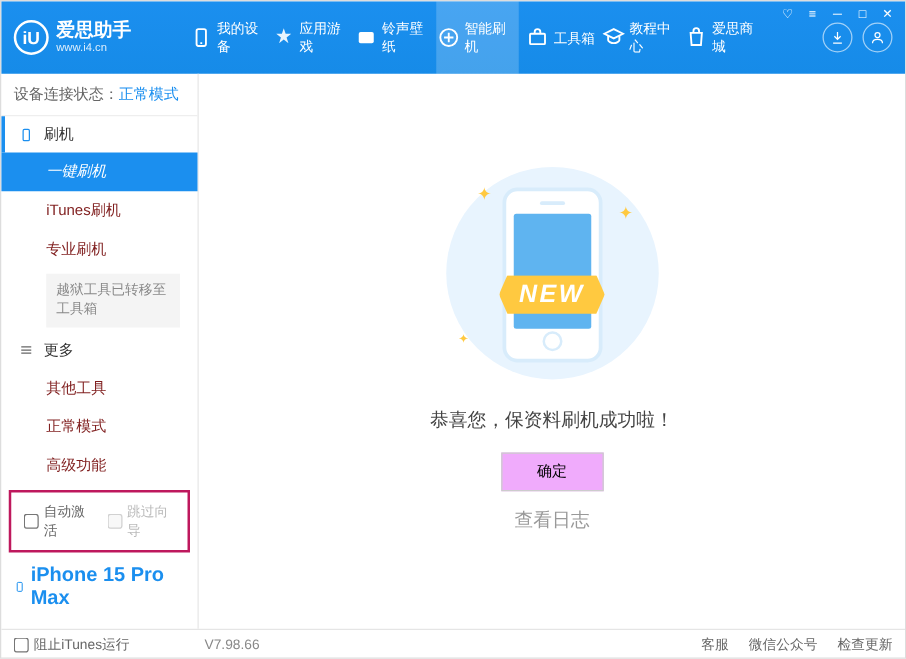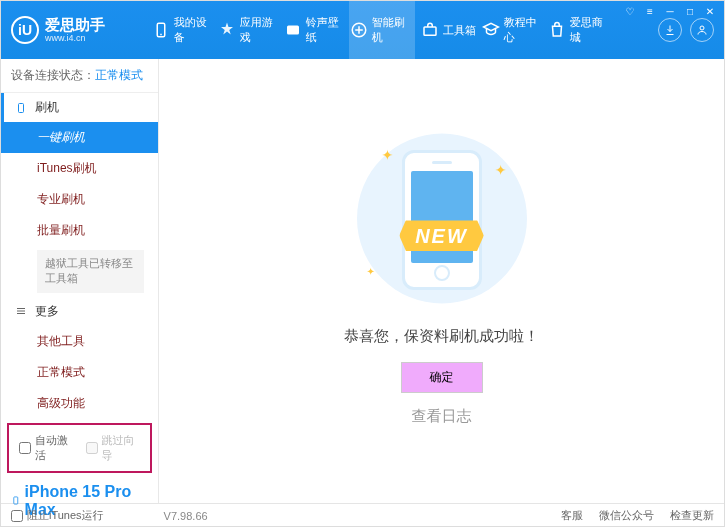--- a/index.html
+++ b/index.html
@@ -167,21 +167,20 @@
 
     <div class="side-head with-border">
       <svg width="12" height="12" viewBox="0 0 24 24" fill="none" stroke="#1b8fef" stroke-width="2">
           <rect x="7" y="3" width="10" height="18" rx="2"></rect>
         </svg>
       <span>刷机</span>
     </div>
     <div class="side-item active">一键刷机</div>
     <div class="side-item">iTunes刷机</div>
     <div class="side-item">专业刷机</div>
-    <div class="side-item">批量刷机</div>
 
     <div class="jailbreak-box">越狱工具已转移至工具箱</div>
 
     <div class="side-head">
       <svg width="12" height="12" viewBox="0 0 24 24" fill="none" stroke="#666" stroke-width="2">
           <line x1="4" y1="7" x2="20" y2="7"></line>
           <line x1="4" y1="12" x2="20" y2="12"></line>
           <line x1="4" y1="17" x2="20" y2="17"></line>
         </svg>
       <span>更多</span>

